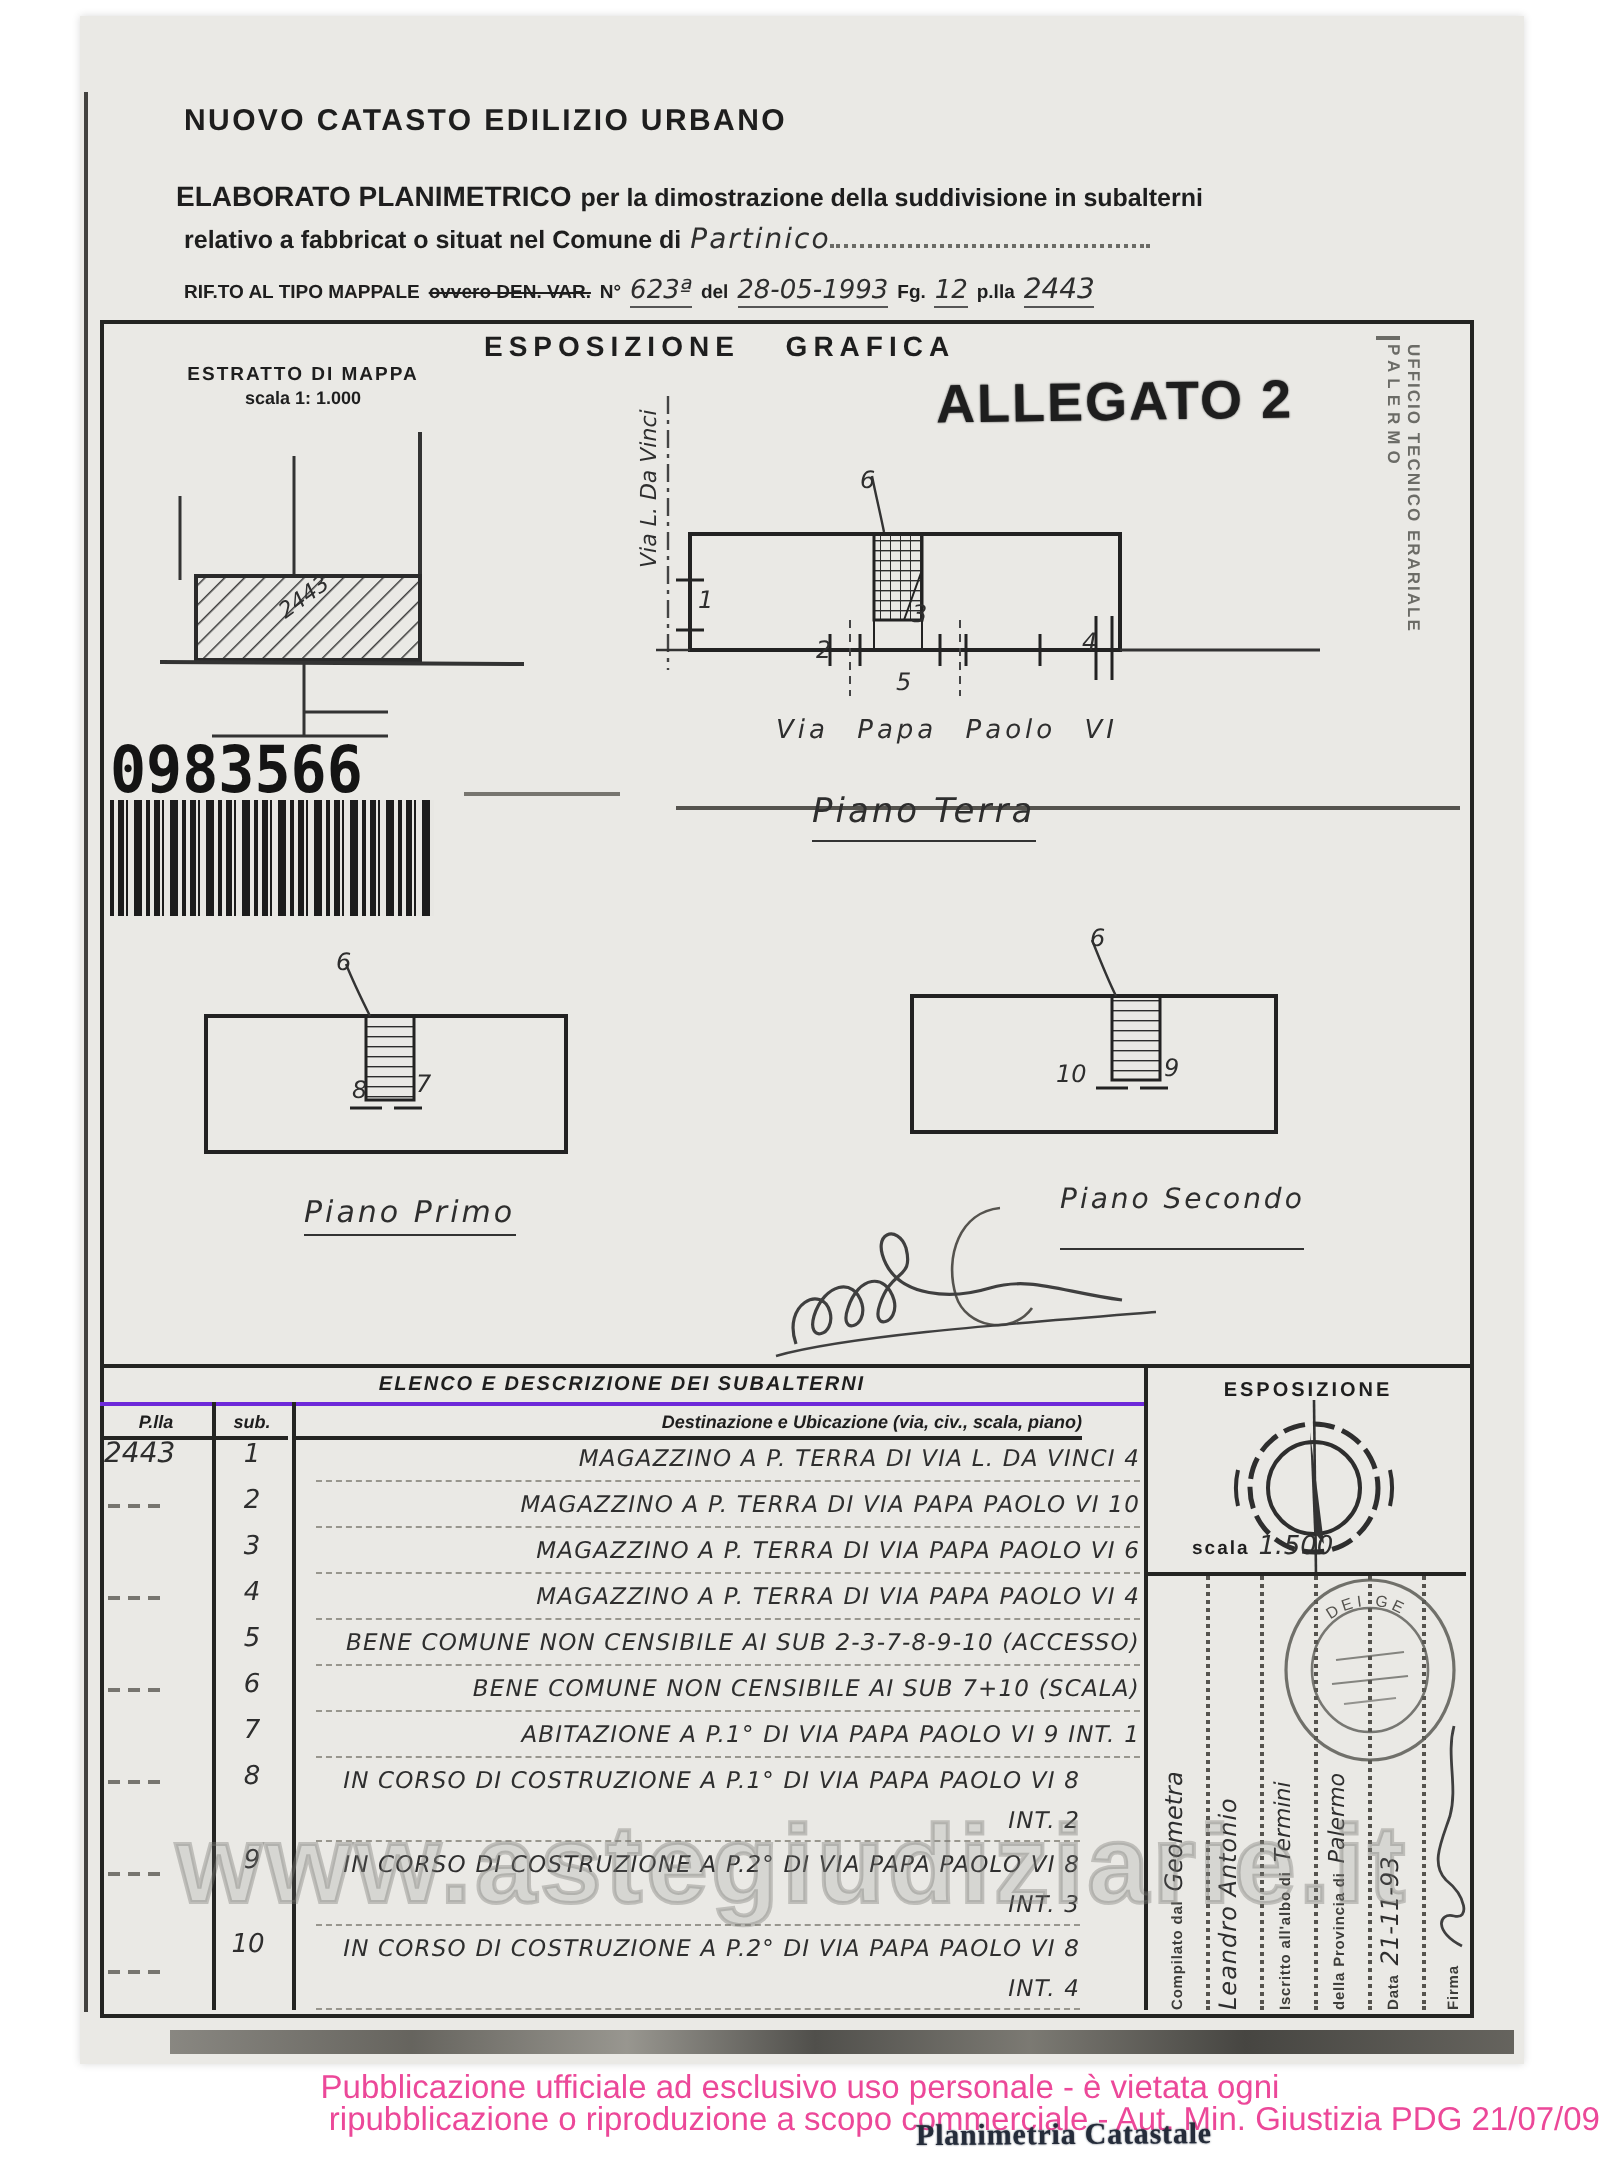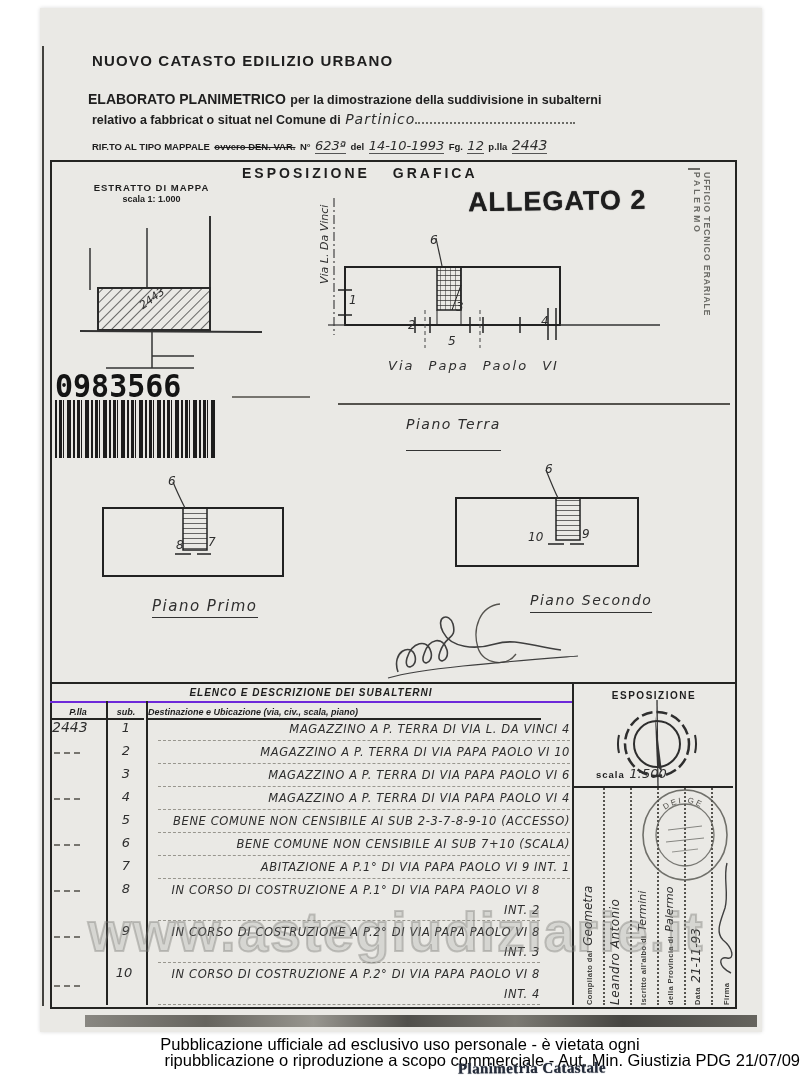--- a/index.html
+++ b/index.html
@@ -16,21 +16,21 @@
   .struck{text-decoration:line-through;margin-top:20px;}
   .box{border:2px solid #242422;}
   .vline{background:#242422;}
   .hline{background:#242422;}
   .dashline{border-bottom:1px dashed #98968e;}
   .rowdesc{font-size:11.5px;letter-spacing:.6px;line-height:20px;text-align:right;}
   .sub-num{font-size:13px;}
   .lbl-small{font-size:7.5px;font-weight:bold;color:#3d3d3a;letter-spacing:.4px;}
   .wm{font-weight:bold;letter-spacing:2px;color:rgba(130,130,126,.18);
       -webkit-text-stroke:2px rgba(120,120,116,.38);}
-  .footer-txt{color:#000000;font-size:16.5px;width:800px;text-align:center;}
+  .footer-txt{color:#ec4899;font-size:16.5px;width:800px;text-align:center;}
   .caption-dark{font-family:"Liberation Serif",serif;font-weight:bold;color:#252c3a;
       font-size:15px;letter-spacing:.4px;text-shadow:0 0 1px #3a404e;}
   svg{display:block;}
 </style>
 </head>
 <body>
 
 <div class="abs page"></div>
 <div class="abs edge"></div>
 
@@ -44,21 +44,21 @@
   <span class="p" style="font-size:12.5px;">relativo a  fabbricat o situat    nel Comune di</span>
   <span class="hw" style="font-size:14px;letter-spacing:1px;">Partinico</span><span class="dots" style="width:160px;"></span>
 </div>
 
 <div class="abs" style="left:92px;top:136px;white-space:nowrap;">
   <span class="p" style="font-size:9.5px;">RIF.TO AL TIPO MAPPALE</span>
   <span class="p struck" style="font-size:9.5px;">ovvero DEN. VAR.</span>
   <span class="p" style="font-size:9.5px;">N°</span>
   <span class="hw hw-u" style="font-size:13px;">623ª</span>
   <span class="p" style="font-size:9.5px;">del</span>
-  <span class="hw hw-u" style="font-size:13px;">14-10-1993</span>
+  <span class="hw hw-u" style="font-size:13px;">28-05-1993</span>
   <span class="p" style="font-size:9.5px;">Fg.</span>
   <span class="hw hw-u" style="font-size:13px;">12</span>
   <span class="p" style="font-size:9.5px;">p.lla</span>
   <span class="hw hw-u" style="font-size:14px;">2443</span>
 </div>
 
 <div class="abs box" style="left:50px;top:160px;width:683px;height:520px;"></div>
 
 <div class="abs p" style="left:242px;top:165px;font-size:14px;letter-spacing:3px;word-spacing:16px;">ESPOSIZIONE GRAFICA</div>
 
@@ -120,21 +120,21 @@
 </svg>
 <div class="abs hw" style="left:318px;top:284px;transform:rotate(-90deg);transform-origin:0 0;font-size:11px;white-space:nowrap;">Via L. Da Vinci</div>
 <span class="abs hw" style="left:430px;top:233px;font-size:12px;">6</span>
 <span class="abs hw" style="left:349px;top:293px;font-size:12px;">1</span>
 <span class="abs hw" style="left:408px;top:318px;font-size:12px;">2</span>
 <span class="abs hw" style="left:456px;top:300px;font-size:12px;">3</span>
 <span class="abs hw" style="left:448px;top:334px;font-size:12px;">5</span>
 <span class="abs hw" style="left:541px;top:314px;font-size:12px;">4</span>
 <div class="abs hw" style="left:388px;top:358px;font-size:13px;letter-spacing:2px;word-spacing:8px;">Via Papa Paolo VI</div>
 <div class="abs" style="left:338px;top:403px;width:392px;height:1.5px;background:#55534e;"></div>
-<div class="abs hw" style="left:406px;top:416px;font-size:14px;letter-spacing:1.5px;border-bottom:1.5px solid #333;padding-bottom:18px;">Piano Terra</div>
+<div class="abs hw" style="left:406px;top:396px;font-size:17px;letter-spacing:1.5px;border-bottom:1.5px solid #333;padding-bottom:4px;">Piano Terra</div>
 
 <div class="abs" style="left:55px;top:368px;font-family:'DejaVu Sans Mono',monospace;font-weight:bold;font-size:30px;color:#141414;transform:scaleY(1.08);">0983566</div>
 <div class="abs" style="left:55px;top:400px;width:162px;height:58px;
      background:repeating-linear-gradient(90deg,#1c1c1c 0px 2px,#e8e7e3 2px 4px,#1c1c1c 4px 7px,#e8e7e3 7px 8px,#1c1c1c 8px 9px,#e8e7e3 9px 12px,#1c1c1c 12px 16px,#e8e7e3 16px 18px);"></div>
 <div class="abs" style="left:232px;top:396px;width:78px;height:2px;background:#77756f;"></div>
 
 <svg class="abs" style="left:95px;top:468px;" width="200" height="115" viewBox="0 0 200 115">
   <defs>
     <pattern id="hst2" width="5" height="5" patternUnits="userSpaceOnUse">
       <line x1="0" y1="0" x2="5" y2="0" stroke="#2c2c2c" stroke-width="1.4"></line>
@@ -159,21 +159,21 @@
   </defs>
   <rect x="8" y="38" width="182" height="68" fill="none" stroke="#222" stroke-width="2"></rect>
   <rect x="108" y="38" width="24" height="42" fill="url(#hst3)" stroke="#222" stroke-width="1.5"></rect>
   <line x1="100" y1="84" x2="116" y2="84" stroke="#222" stroke-width="1.5"></line>
   <line x1="122" y1="84" x2="136" y2="84" stroke="#222" stroke-width="1.5"></line>
   <path d="M98,10 C102,20 106,30 110,38" fill="none" stroke="#333" stroke-width="1.2"></path>
 </svg>
 <span class="abs hw" style="left:545px;top:462px;font-size:12px;">6</span>
 <span class="abs hw" style="left:528px;top:530px;font-size:12px;">10</span>
 <span class="abs hw" style="left:582px;top:527px;font-size:12px;">9</span>
-<div class="abs hw" style="left:530px;top:592px;font-size:14px;letter-spacing:1.5px;border-bottom:1.5px solid #333;padding-bottom:4px;">Piano Secondo</div>
+<div class="abs hw" style="left:530px;top:592px;font-size:14px;letter-spacing:1.5px;border-bottom:1.5px solid #333;padding-bottom:16px;">Piano Secondo</div>
 <svg class="abs" style="left:468px;top:600px;" width="60" height="70" viewBox="0 0 60 70">
   <path d="M32,4 C12,6 4,28 10,48 C15,64 38,68 48,54" fill="none" stroke="#55534e" stroke-width="1.3"></path>
 </svg>
 
 <svg class="abs" style="left:383px;top:610px;" width="200" height="70" viewBox="0 0 200 70">
   <path d="M15,62 C8,42 28,32 32,46 C35,58 20,62 24,48 C29,32 44,28 48,42 C51,54 36,58 41,44
            C46,28 60,26 64,40 C67,52 52,56 57,42 C63,24 74,30 70,14 C66,2 52,6 60,22
            C68,38 92,40 112,34 C132,28 148,36 178,40" fill="none" stroke="#3f3f3f" stroke-width="1.6"></path>
   <path d="M5,68 C40,58 120,52 195,46" fill="none" stroke="#3f3f3f" stroke-width="1.2"></path>
 </svg>
@@ -182,21 +182,21 @@
 <div class="abs" style="left:50px;top:682px;width:522px;height:19px;border-right:2px solid #242422;border-bottom:2px solid #6d28d9;text-align:center;">
   <span class="p" style="font-size:10px;letter-spacing:1px;line-height:19px;font-style:italic;">ELENCO  E  DESCRIZIONE  DEI  SUBALTERNI</span>
 </div>
 
 <div class="abs" style="left:50px;top:701px;width:56px;height:17px;border-bottom:2px solid #242422;text-align:center;">
   <span class="p" style="font-size:9px;font-style:italic;line-height:17px;">P.lla</span>
 </div>
 <div class="abs" style="left:108px;top:701px;width:36px;height:17px;border-bottom:2px solid #242422;text-align:center;">
   <span class="p" style="font-size:9px;font-style:italic;line-height:17px;">sub.</span>
 </div>
-<div class="abs" style="left:148px;top:701px;width:393px;height:17px;border-bottom:2px solid #242422;text-align:left;">
+<div class="abs" style="left:148px;top:701px;width:393px;height:17px;border-bottom:2px solid #242422;text-align:right;">
   <span class="p" style="font-size:9px;font-style:italic;line-height:17px;">Destinazione  e  Ubicazione (via, civ., scala, piano)</span>
 </div>
 <div class="abs vline" style="left:106px;top:701px;width:2px;height:304px;"></div>
 <div class="abs vline" style="left:146px;top:701px;width:2px;height:304px;"></div>
 <div class="abs vline" style="left:572px;top:682px;width:2px;height:323px;"></div>
 
 <div class="abs" style="left:52px;top:718px;width:52px;height:23px;">
   <span class="hw" style="font-size:14px;">2443</span>
 </div>
 

